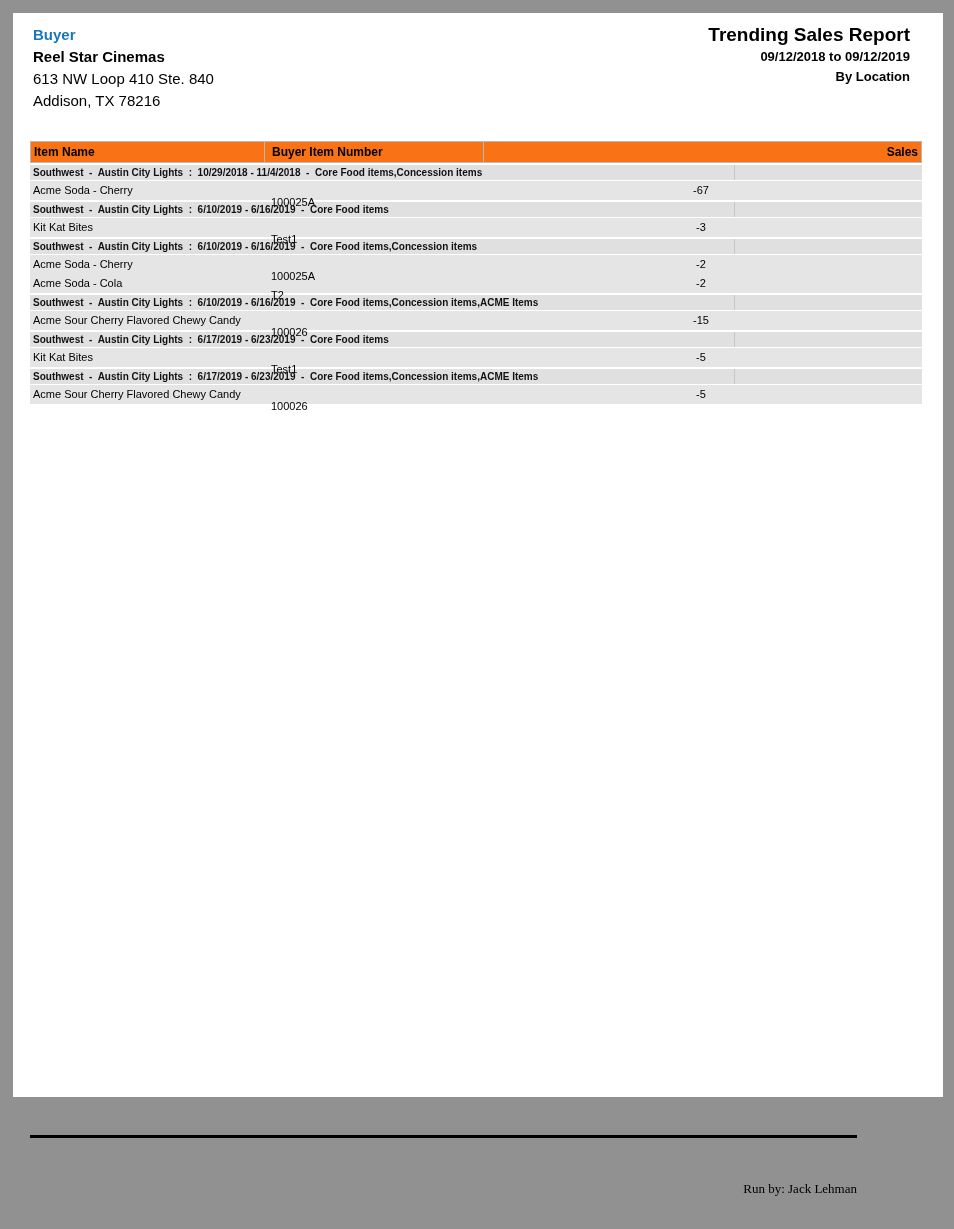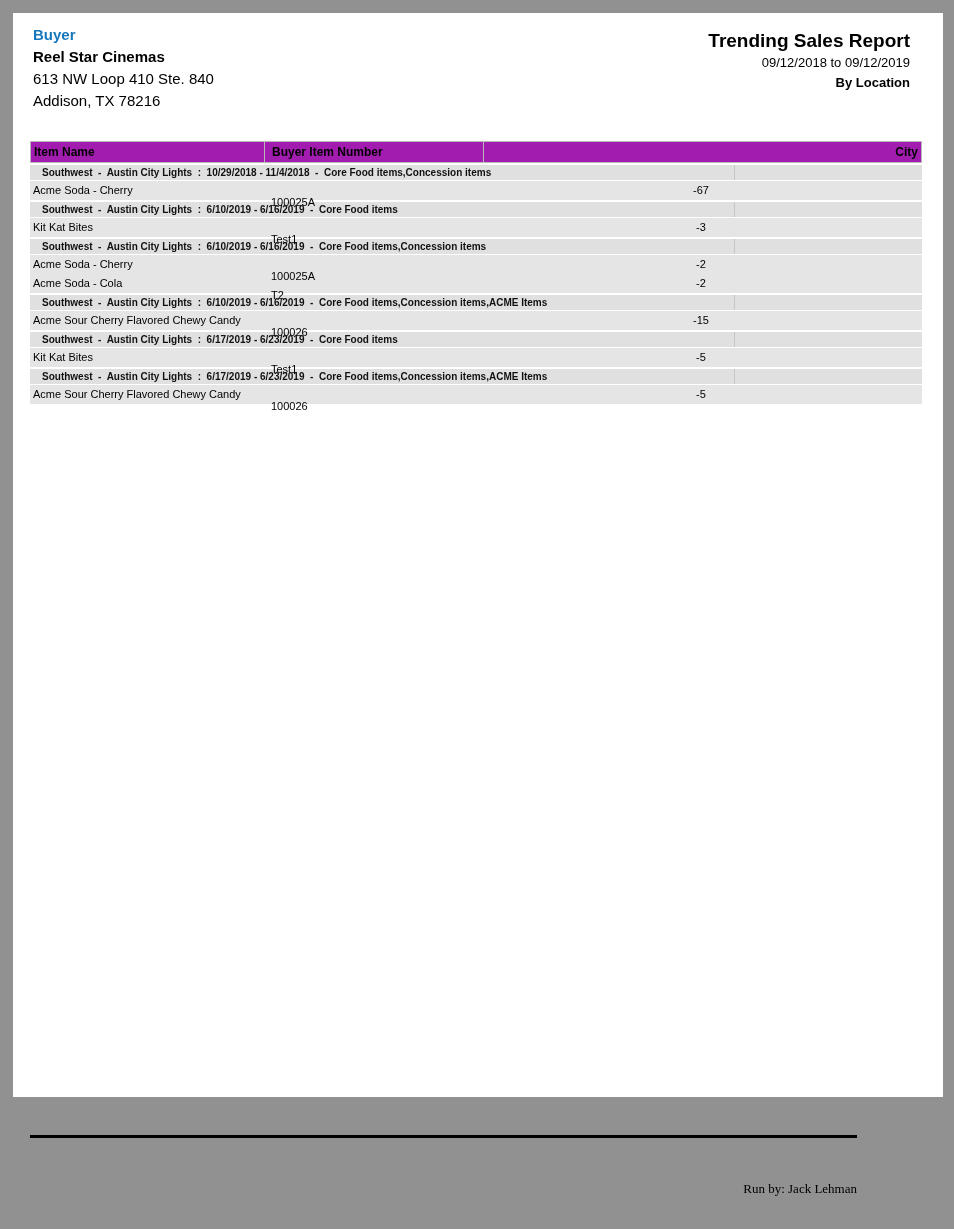--- a/index.html
+++ b/index.html
@@ -18,47 +18,47 @@
 
   
   .buyer-block {
     position: absolute; left: 20px; top: 11px;
     font-size: 15px; line-height: 22px;
   }
   .buyer-label { color: #1777bd; font-weight: bold; }
   .company { font-weight: bold; }
 
   .report-block {
-    position: absolute; right: 33px; top: 15px;
+    position: absolute; right: 33px; top: 9px;
     text-align: right;
   }
   .report-title { font-size: 19px; font-weight: bold; line-height: 25px; }
-  .report-dates { font-size: 13px; font-weight: normal; line-height: 20px; }
+  .report-dates { font-size: 13px; font-weight: bold; line-height: 20px; }
   .report-by    { font-size: 13px; font-weight: bold; line-height: 20px; }
 
   
   .sales-table { position: absolute; left: 17px; top: 128px; width: 892px; }
   .thead {
     display: flex; height: 22px; box-sizing: border-box;
-    background: #a21caf; border: 1px solid #b9b9b9;
+    background: #f97316; border: 1px solid #b9b9b9;
     font-size: 12px; font-weight: bold;
   }
   .th { box-sizing: border-box; line-height: 20px; }
   .th.item  { width: 234px; padding-left: 3px; border-right: 1px solid #b9b9b9; }
   .th.num   { width: 219px; padding-left: 7px; border-right: 1px solid #b9b9b9; }
   .th.sales { flex: 1; text-align: right; padding-right: 3px; }
 
   .row { display: flex; box-sizing: border-box; }
   .row.group {
     height: 18px; background: #e0e0e0;
     border-top: 2px solid #fff; border-bottom: 1px solid #fff;
     font-size: 10px; font-weight: bold;
   }
   .gmain {
-    width: 705px; box-sizing: border-box; padding-left: 12px;
+    width: 705px; box-sizing: border-box; padding-left: 3px;
     line-height: 15px; border-right: 1px solid #c6c6c6;
     white-space: pre; overflow: hidden; color: #111;
   }
   .gside { flex: 1; }
 
   .row.data { height: 19px; background: #e5e5e5; font-size: 11px; }
   .cell { box-sizing: border-box; line-height: 19px; }
   .cell.item  { width: 234px; padding-left: 3px; white-space: nowrap; overflow: hidden; }
   .cell.num   { width: 219px; padding-left: 7px; white-space: nowrap; margin-top: 12px; }
   .cell.sales { flex: 1; text-align: center; padding-right: 3px; }
@@ -91,21 +91,21 @@
     <div class="report-title">Trending Sales Report</div>
     <div class="report-dates">09/12/2018 to 09/12/2019</div>
     <div class="report-by">By Location</div>
   </div>
 
   <div class="sales-table">
 
     <div class="thead">
       <div class="th item">Item Name</div>
       <div class="th num">Buyer Item Number</div>
-      <div class="th sales">City</div>
+      <div class="th sales">Sales</div>
     </div>
 
     <div class="row group">
       <div class="gmain">Southwest  -  Austin City Lights  :  10/29/2018 - 11/4/2018  -  Core Food items,Concession items</div>
       <div class="gside"></div>
     </div>
     <div class="row data">
       <div class="cell item">Acme Soda - Cherry</div>
       <div class="cell num">100025A</div>
       <div class="cell sales">-67</div>

